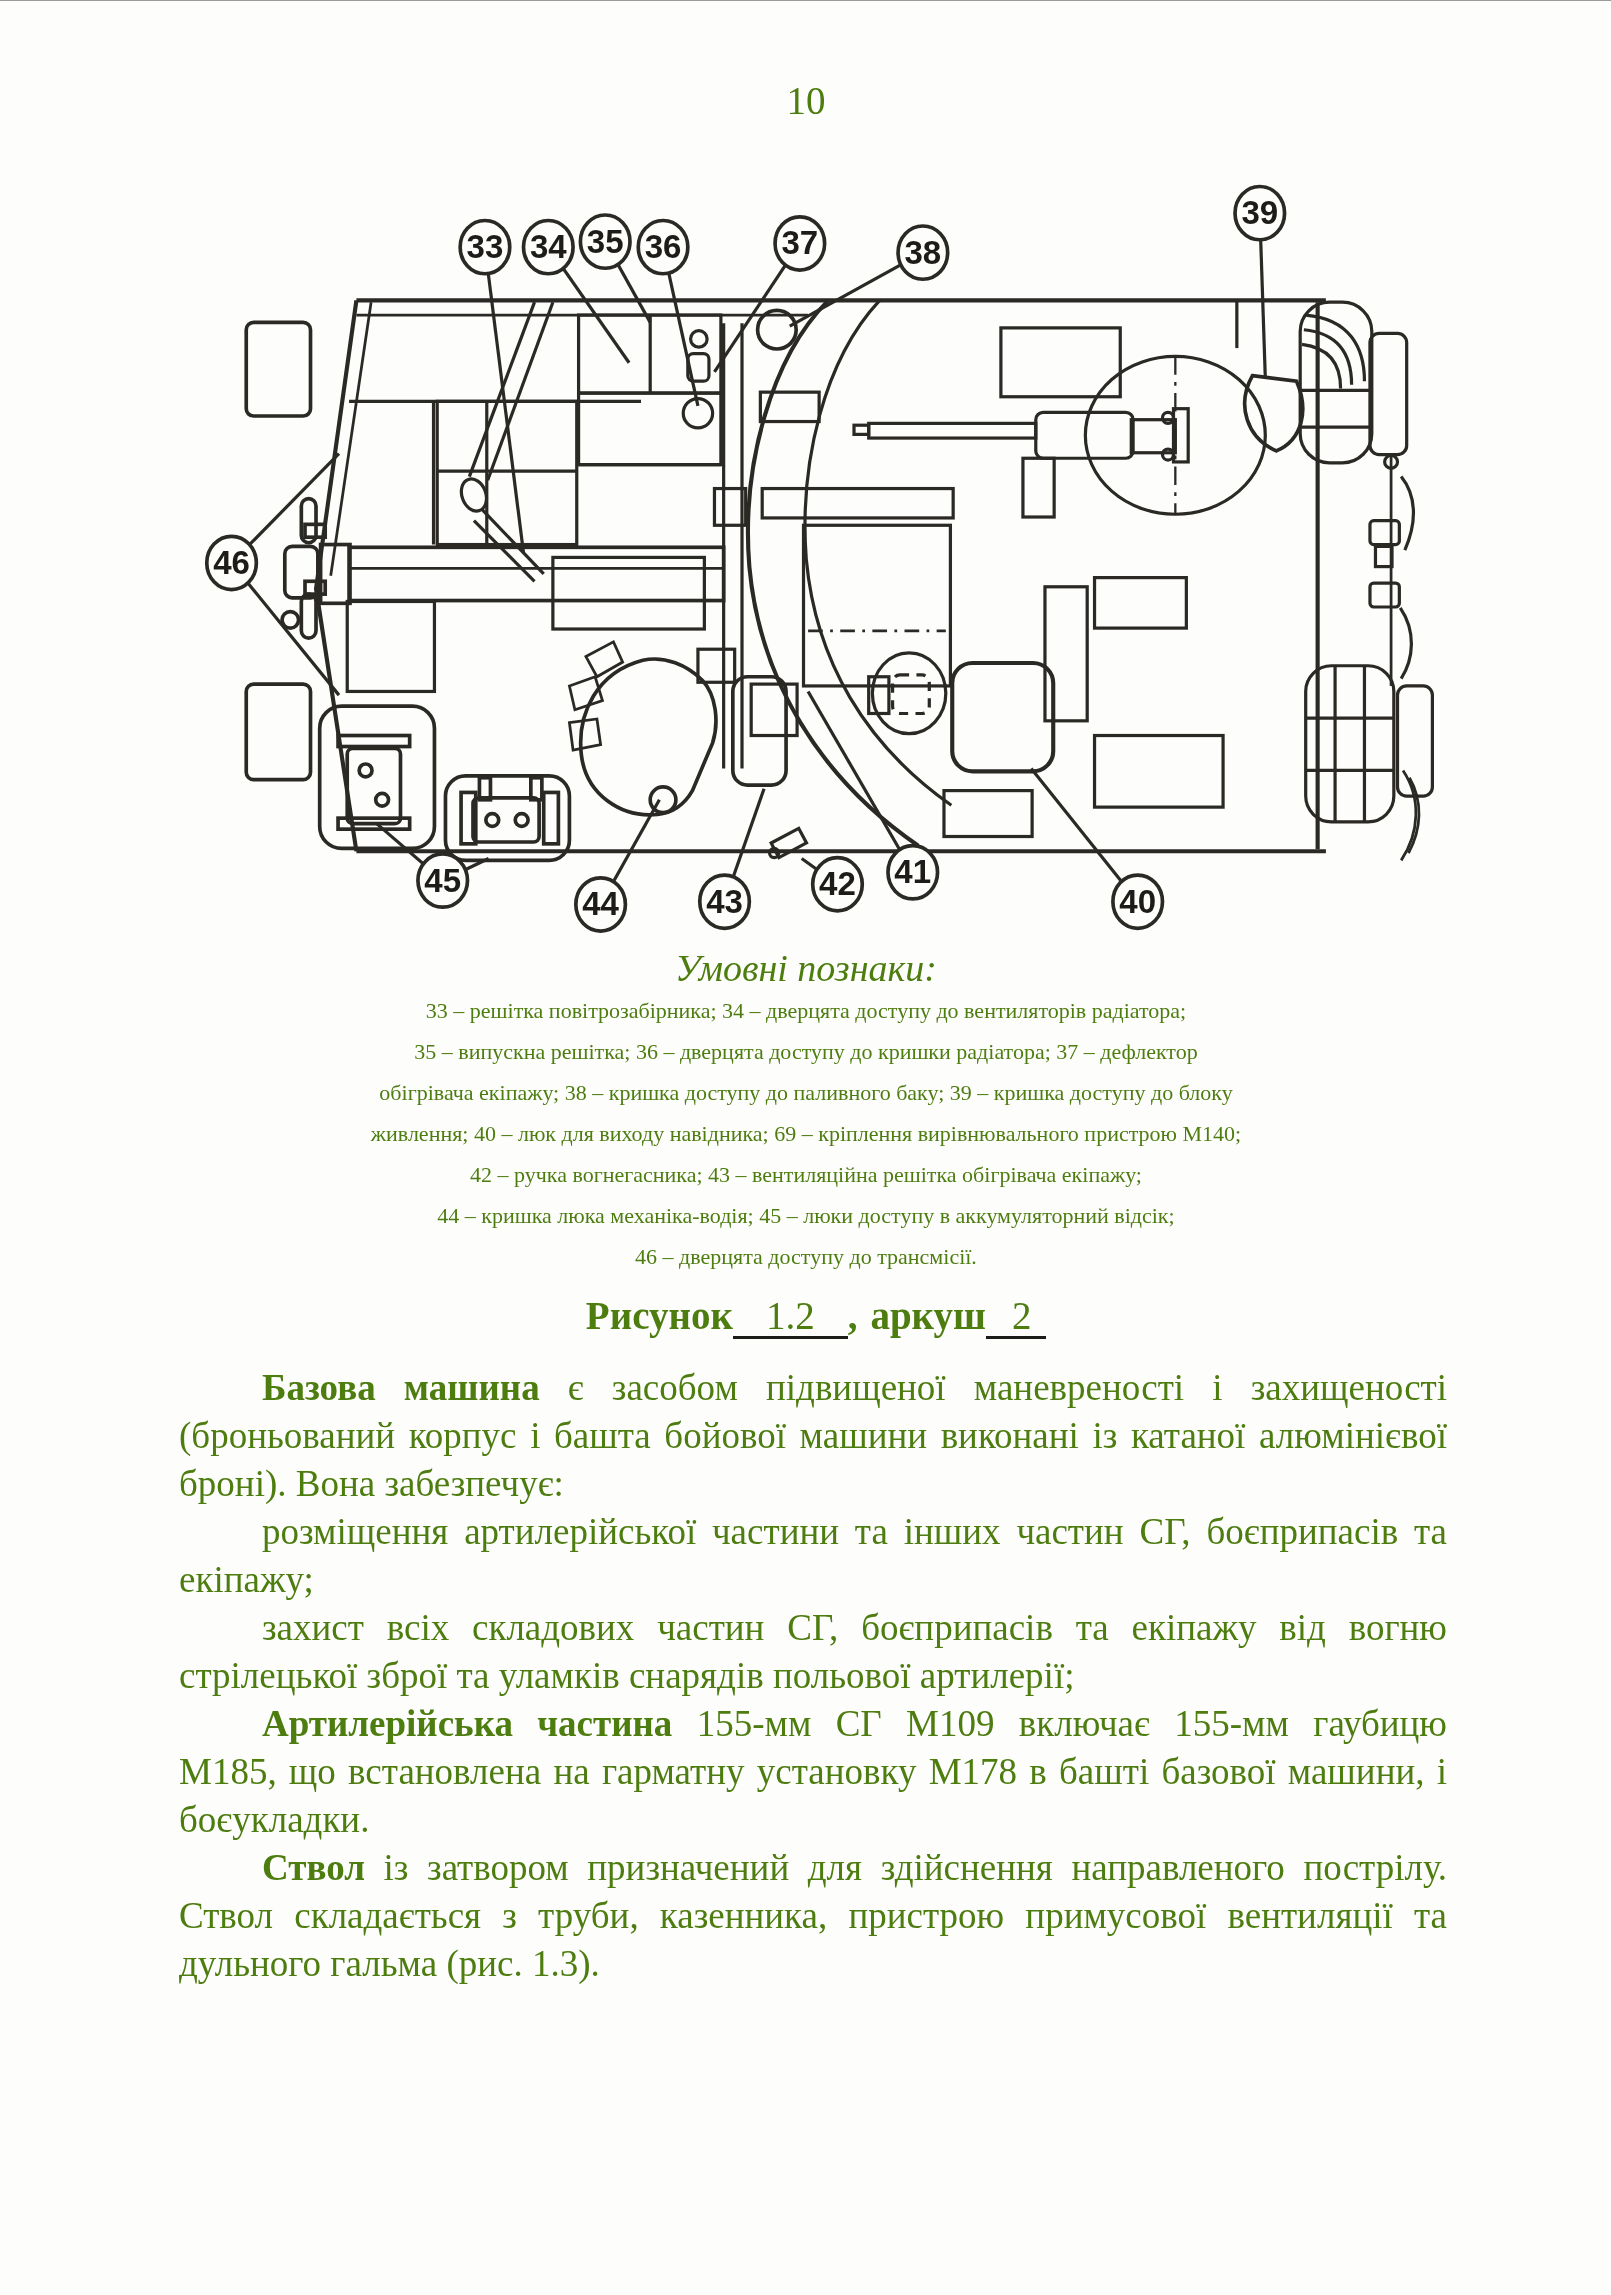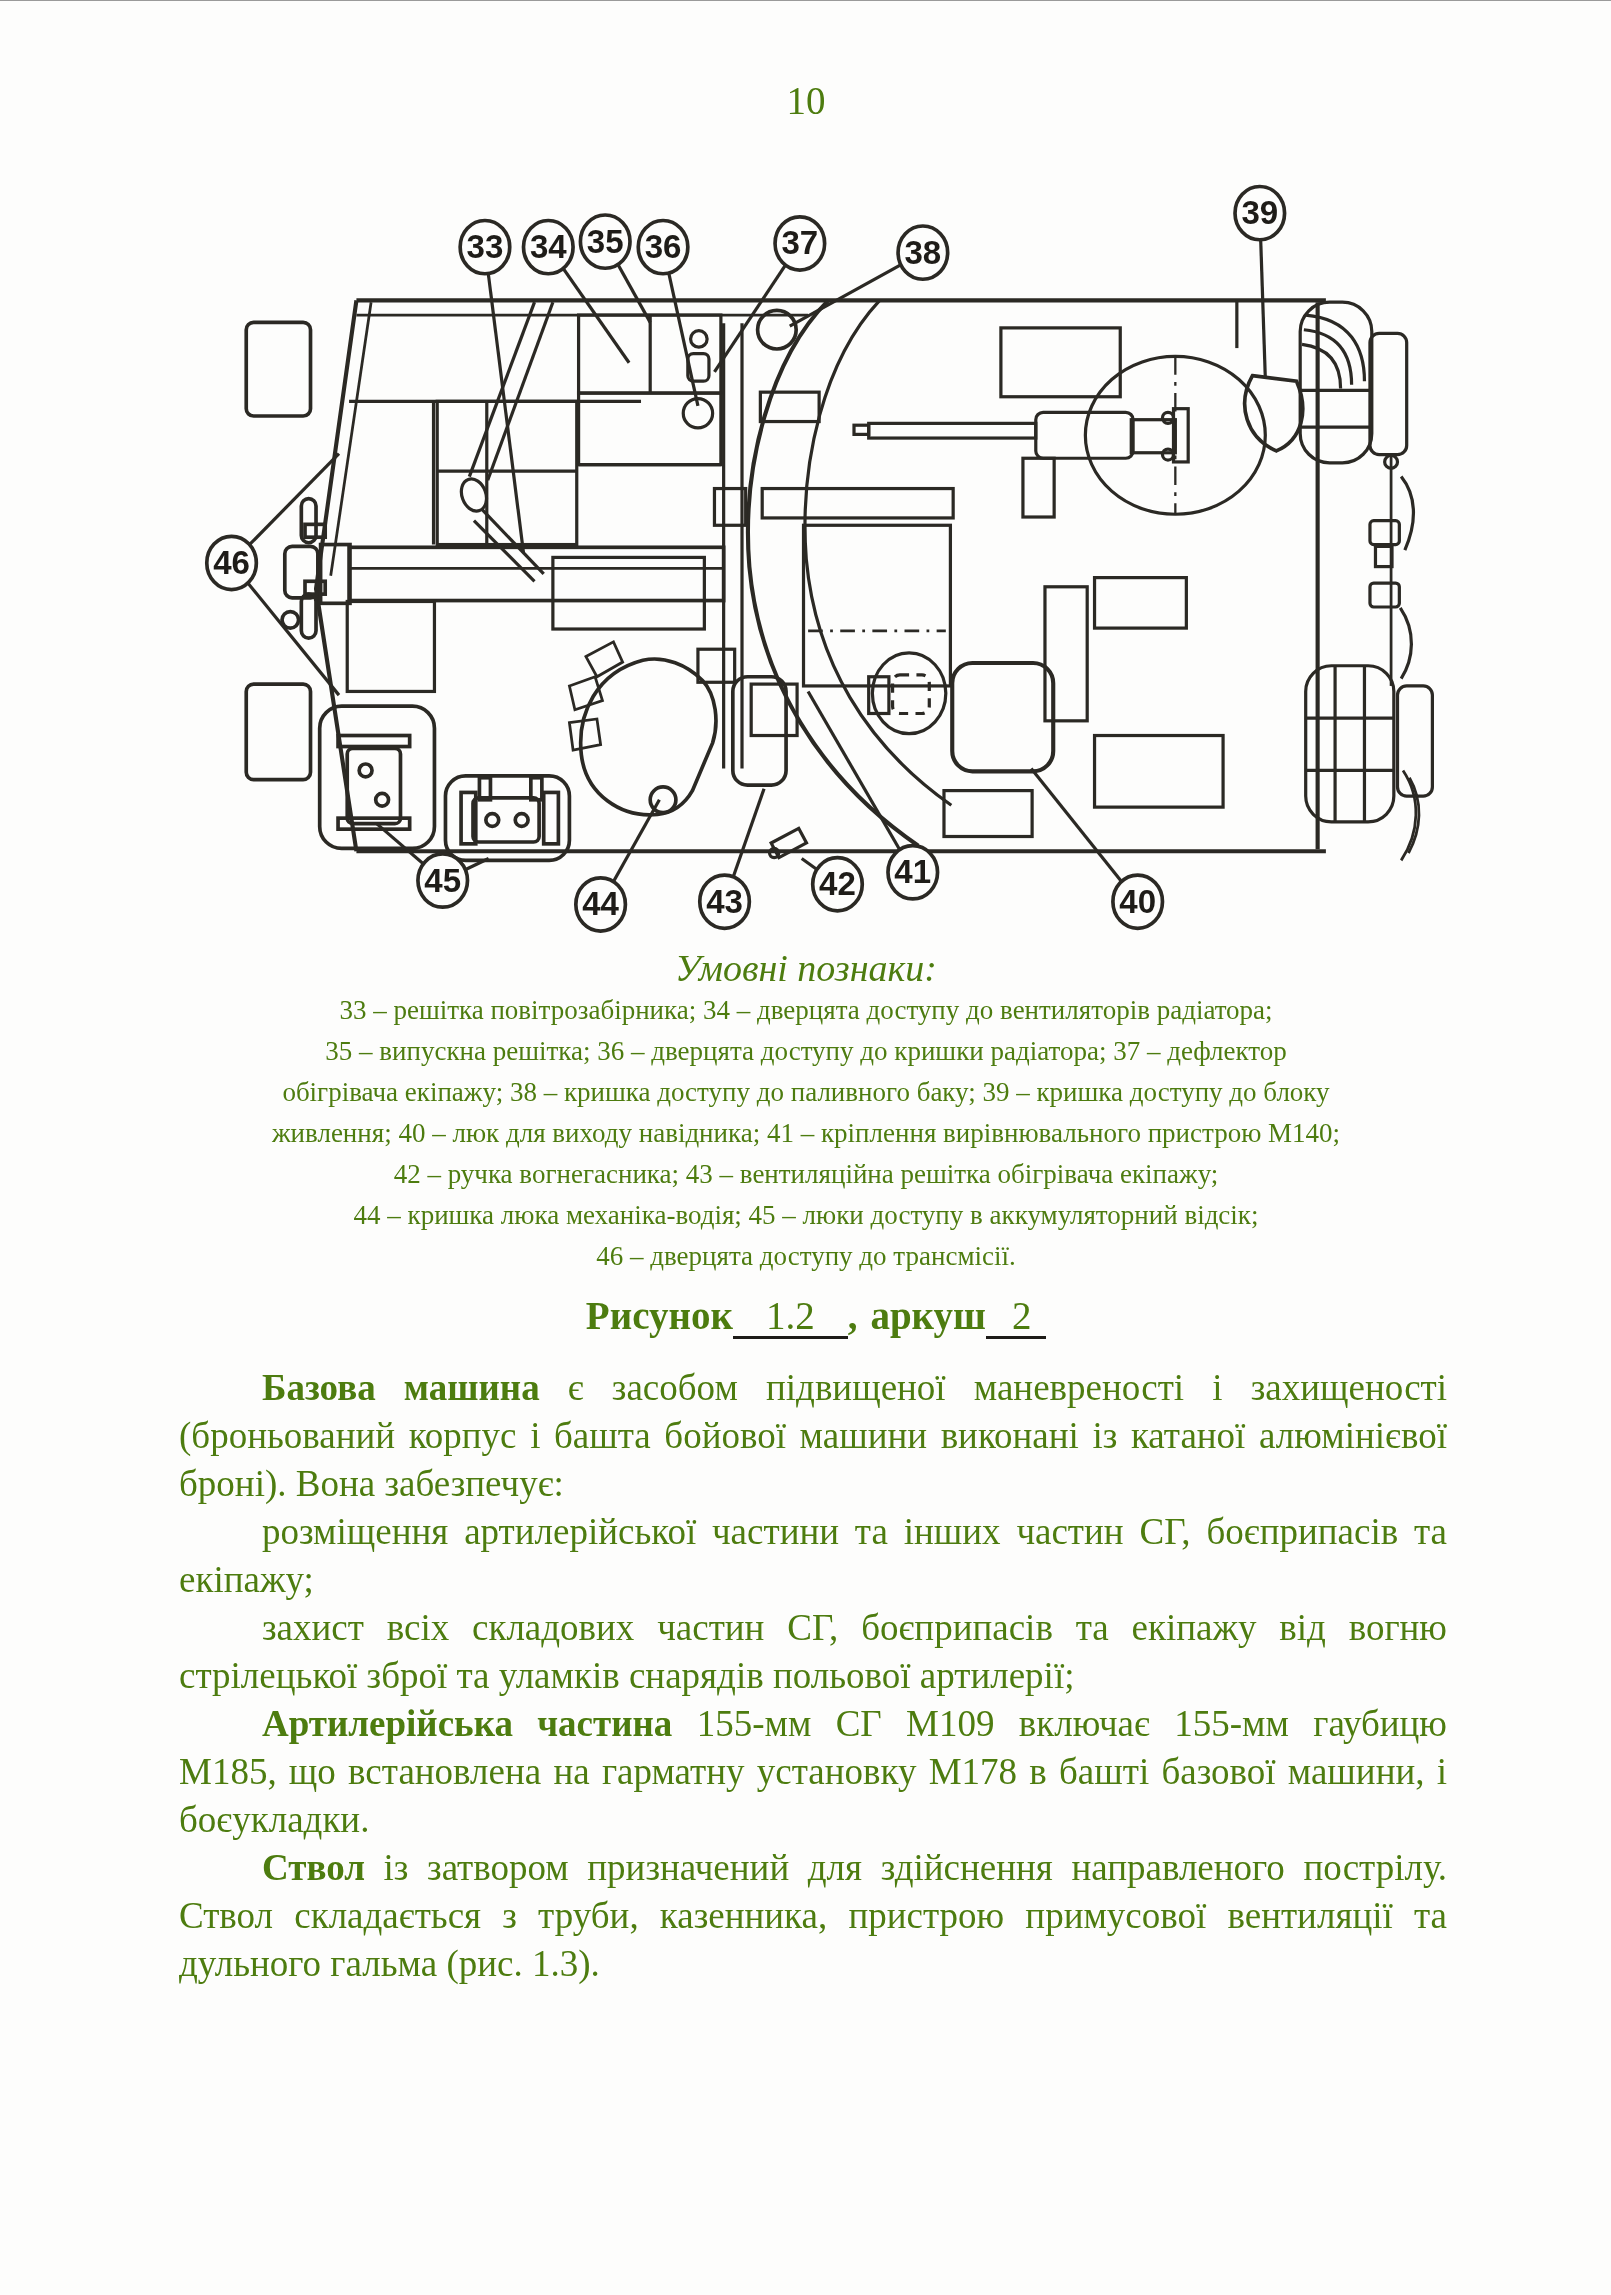--- a/index.html
+++ b/index.html
@@ -26,21 +26,21 @@
   .figure-svg * { vector-effect:none; }
   .legend-title {
     margin-top:5.5px;
     text-align:center;
     font-style:italic;
     font-size:38px;
     line-height:40px;
   }
   .legend {
     text-align:center;
-    font-size:27px;
+    font-size:22px;
     line-height:41px;
     padding:1.8px 110px 0 110px;
   }
   .caption {
     margin-top:14.7px;
     text-align:center;
     font-size:39px;
     line-height:48px;
     padding-left:20px;
   }
@@ -321,21 +321,21 @@
         </g>
       </g>
   </svg>
 
   <div class="legend-title">Умовні познаки:</div>
 
   <div class="legend" id="legend-lines">
       <div class="legend-line">33 – решітка повітрозабірника; 34 – дверцята доступу до вентиляторів радіатора;</div>
       <div class="legend-line">35 – випускна решітка; 36 – дверцята доступу до кришки радіатора; 37 – дефлектор</div>
       <div class="legend-line">обігрівача екіпажу; 38 – кришка доступу до паливного баку; 39 – кришка доступу до блоку</div>
-      <div class="legend-line">живлення; 40 – люк для виходу навідника; 41 – кріплення вирівнювального пристрою М140;</div>
+      <div class="legend-line">живлення; 40 – люк для виходу навідника; 69 – кріплення вирівнювального пристрою М140;</div>
       <div class="legend-line">42 – ручка вогнегасника; 43 – вентиляційна решітка обігрівача екіпажу;</div>
       <div class="legend-line">44 – кришка люка механіка-водія; 45 – люки доступу в аккумуляторний відсік;</div>
       <div class="legend-line">46 – дверцята доступу до трансмісії.</div>
     </div>
 
   <div class="caption">
     <span class="cap-bold">Рисунок</span><span class="cap-line"><span>1.2</span></span><span class="cap-sep">,</span><span class="cap-bold">аркуш</span><span class="cap-line cap-line-sm"><span>2</span></span>
   </div>
 
   <div class="body-text" id="body-text">

